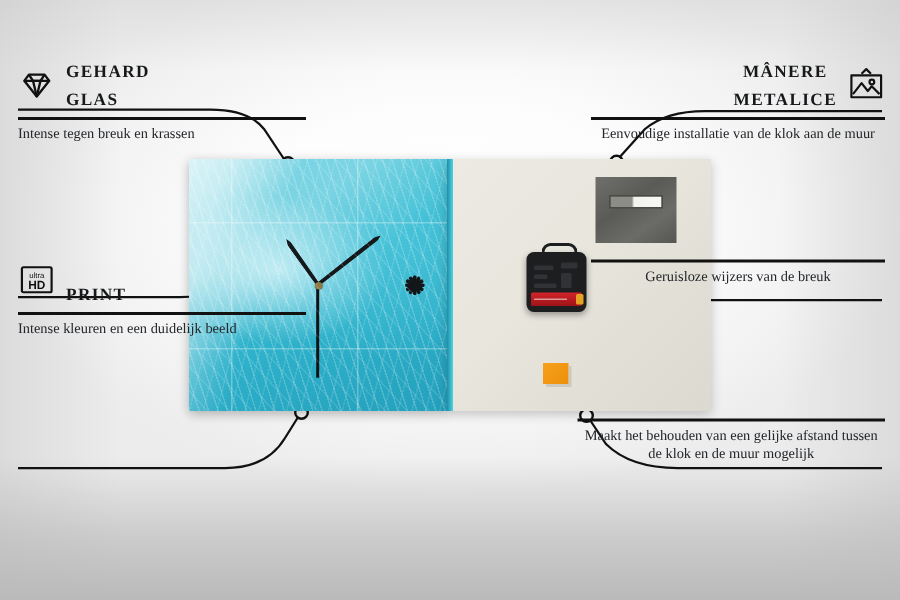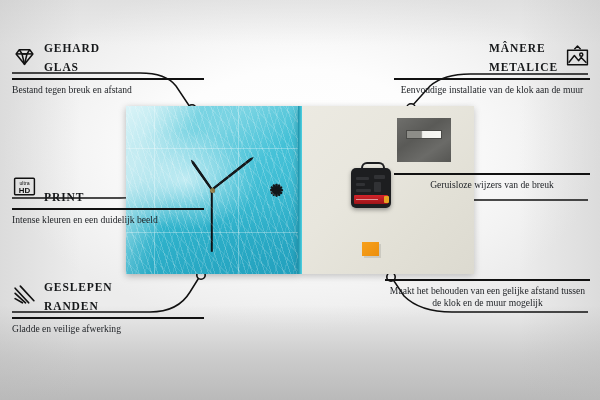--- a/index.html
+++ b/index.html
@@ -85,21 +85,21 @@
   .mech .batt .stripe{position:absolute;left:2px;top:3.5px;width:22px;height:1.6px;background:rgba(255,255,255,.55);}
   .spacer{position:absolute;left:64px;bottom:18px;width:17px;height:14px;
     background:linear-gradient(135deg,#f7a01c,#ec8f0c);box-shadow:2px 2px 0 rgba(0,0,0,.10);}
 
   
   .callout{position:absolute;width:192px;}
   .callout .head{display:flex;align-items:center;gap:7px;}
   .callout.right .head{justify-content:flex-end;}
   .titles{line-height:1.16;}
   .t1,.t2{font-size:11.5px;letter-spacing:.9px;color:#16181a;font-weight:700;text-transform:uppercase;white-space:nowrap;}
-  .callout.right .titles{text-align:left;}
+  .callout.right .titles{text-align:center;}
   .rule{height:1.6px;background:#111;margin:3px 0 4px 0;}
   .desc{font-size:9.6px;line-height:1.32;color:#23262a;}
   .callout.right .desc{text-align:center;}
   .ico{width:25px;height:25px;flex:0 0 25px;color:#111;}
   .ico svg{display:block;width:25px;height:25px;}
 
   .c-tl{left:12px;top:38px;}
   .c-ml{left:12px;top:168px;}
   .c-bl{left:12px;top:277px;}
   .c-tr{right:10px;top:38px;width:196px;}
@@ -201,59 +201,41 @@
             <path d="M17 5.5 L14.4 9.5 L12 19.5"></path>
           <path d="M9.6 9.5 H14.4"></path>
         </svg>
       </span>
       <span class="titles">
         <span class="t1">GEHARD</span><br>
         <span class="t2">GLAS</span>
       </span>
     </div>
     <div class="rule"></div>
-    <div class="desc">Bestand tegen breuk en afstand</div>
+    <div class="desc">Intense tegen breuk en krassen</div>
   </div>
 
   <div class="callout left c-ml">
     <div class="head">
       <span class="ico">
         <svg viewBox="0 0 24 24" fill="none" stroke="currentColor" stroke-width="1.4">
           <rect x="2.5" y="4" width="19" height="16" rx="1"></rect>
           <text x="12" y="11" font-size="5" fill="currentColor" stroke="none" text-anchor="middle" font-family="Liberation Sans, sans-serif">ultra</text>
           <text x="12" y="18" font-size="7.6" fill="currentColor" stroke="none" text-anchor="middle" font-weight="bold" font-family="Liberation Sans, sans-serif">HD</text>
         </svg>
       </span>
       <span class="titles">
         <br>
         <span class="t2">PRINT</span>
       </span>
     </div>
     <div class="rule"></div>
     <div class="desc">Intense kleuren en een duidelijk beeld</div>
   </div>
 
-  <div class="callout left c-bl">
-    <div class="head">
-      <span class="ico">
-        <svg viewBox="0 0 24 24" fill="none" stroke="currentColor" stroke-width="1.6" stroke-linecap="round">
-          <path d="M3 5 L16 19"></path>
-            <path d="M3 10 L13 19"></path>
-            <path d="M3 15 L10 19"></path>
-            <path d="M8 3 L21 17"></path>
-        </svg>
-      </span>
-      <span class="titles">
-        <span class="t1">GESLEPEN</span><br>
-        <span class="t2">RANDEN</span>
-      </span>
-    </div>
-    <div class="rule"></div>
-    <div class="desc">Gladde en veilige afwerking</div>
-  </div>
 
   <div class="callout right c-tr">
     <div class="head">
       <span class="titles">
         <span class="t1">MÂNERE</span><br>
         <span class="t2">METALICE</span>
       </span>
       <span class="ico">
         <svg viewBox="0 0 24 24" fill="none" stroke="currentColor" stroke-width="1.4" stroke-linejoin="round">
           <path d="M9 5 L12 2 L15 5"></path>

